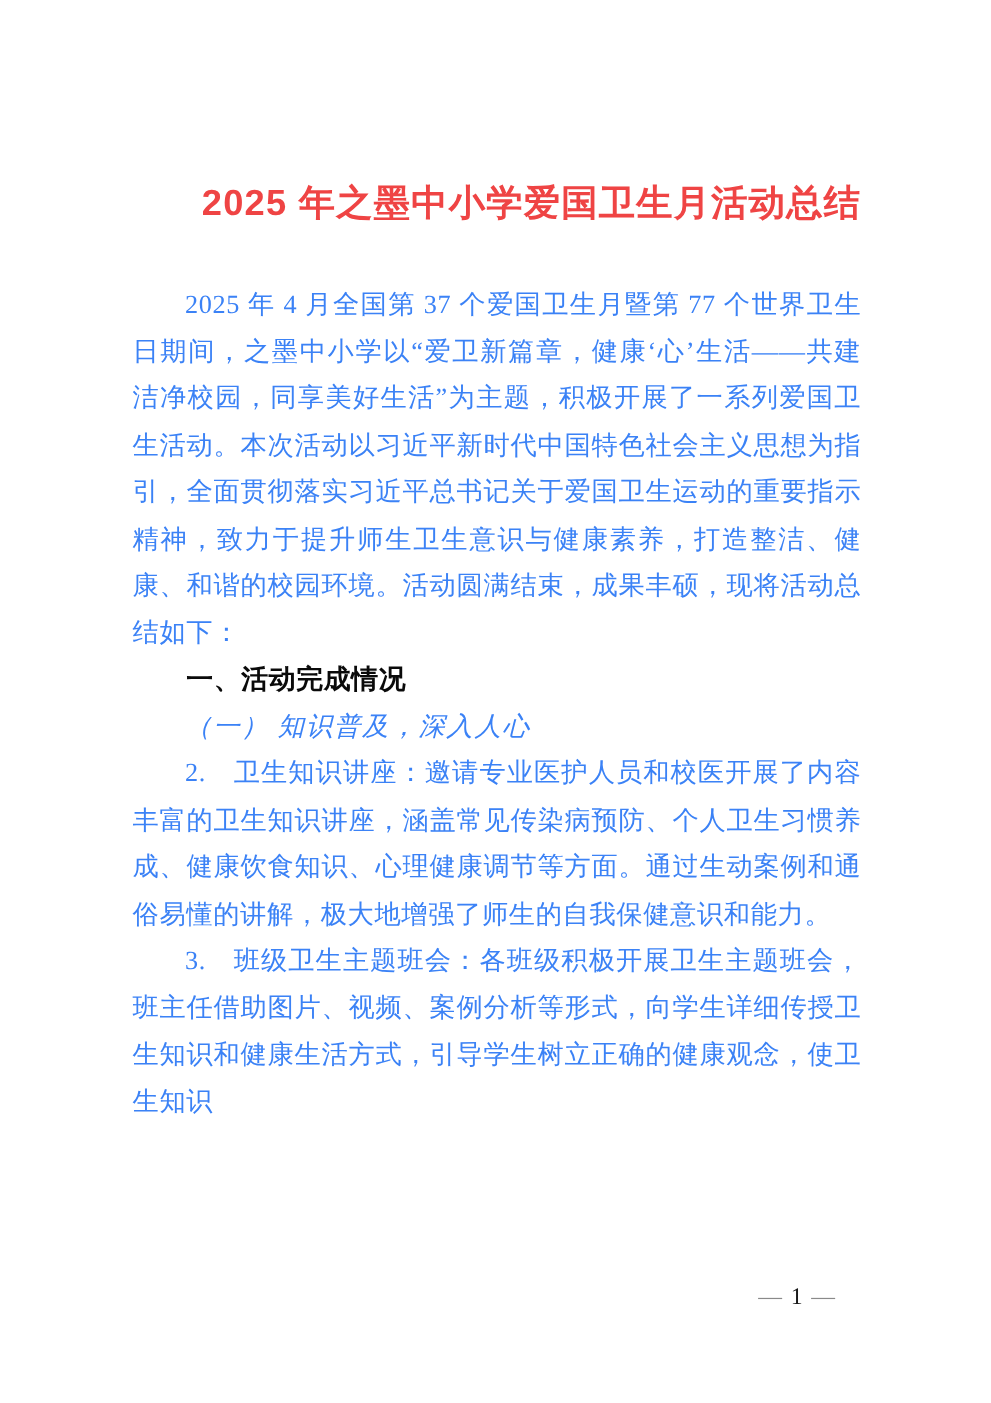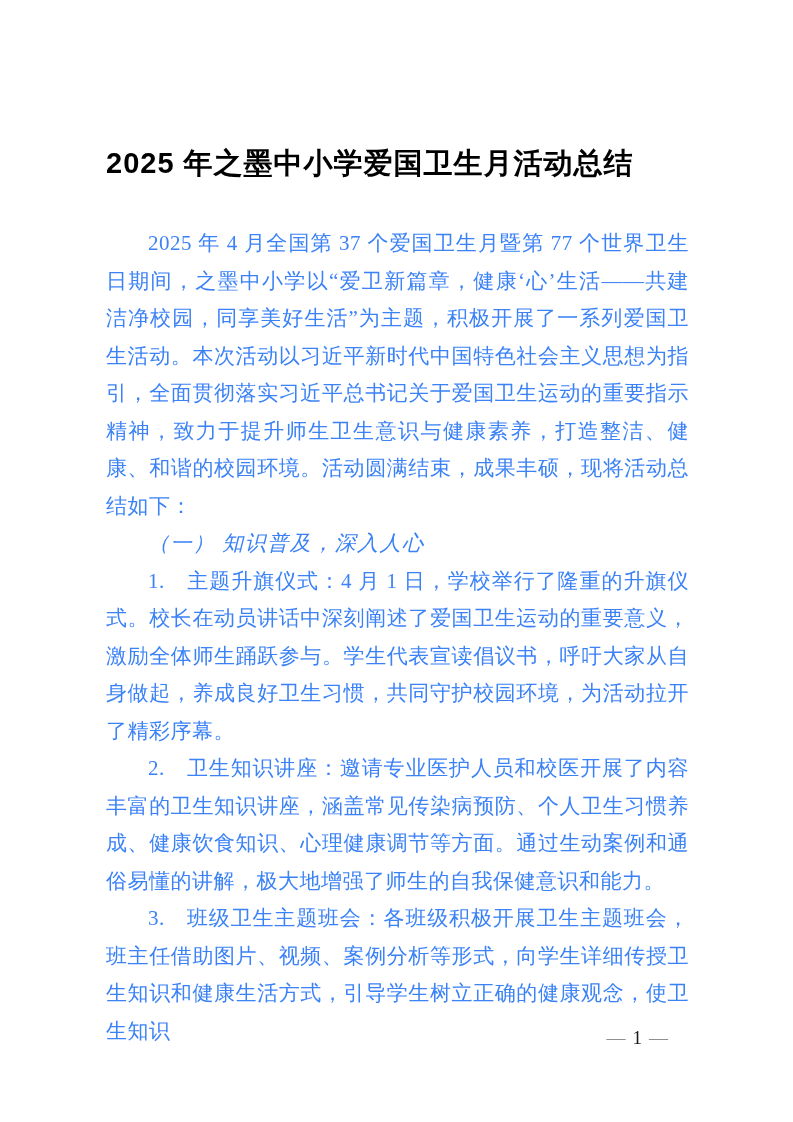--- a/index.html
+++ b/index.html
@@ -14,27 +14,27 @@
     background: #ffffff;
     overflow: hidden;
     font-family: "Liberation Serif", "DejaVu Serif", serif;
     color: #111111;
   }
   .content {
     padding: 0 104px 0 106px;
   }
   .doc-title {
     margin: 143px 0 0 0;
-    text-align: left;
+    text-align: right;
     font-family: "Liberation Sans", "DejaVu Sans", sans-serif;
     font-weight: bold;
     font-size: 29px;
     line-height: 40px;
     letter-spacing: 1px;
-    color: #000000;
+    color: #ef4444;
   }
   .para, .h-section, .h-subsection {
     margin: 0;
     font-size: 21px;
     line-height: 37.5px;
     text-indent: 2em;
     text-align: justify;
     text-justify: inter-character;
     letter-spacing: 0.5px;
     color: #3b82f6;
@@ -72,24 +72,24 @@
 </head>
 <body>
 
 <div class="page">
   <div class="content">
 
     <h1 class="doc-title"><span>2025 年之墨中小学爱国卫生月活动总结</span></h1>
 
     <p class="para para-first">2025 年 4 月全国第 37 个爱国卫生月暨第 77 个世界卫生日期间，之墨中小学以“爱卫新篇章，健康‘心’生活——共建洁净校园，同享美好生活”为主题，积极开展了一系列爱国卫生活动。本次活动以习近平新时代中国特色社会主义思想为指引，全面贯彻落实习近平总书记关于爱国卫生运动的重要指示精神，致力于提升师生卫生意识与健康素养，打造整洁、健康、和谐的校园环境。活动圆满结束，成果丰硕，现将活动总结如下：</p>
 
+    <h2 class="h-section">一、活动完成情况</h2>
 
     <h3 class="h-subsection">（一） 知识普及，深入人心</h3>
 
-    <p class="para">1.　主题升旗仪式：4 月 1 日，学校举行了隆重的升旗仪式。校长在动员讲话中深刻阐述了爱国卫生运动的重要意义，激励全体师生踊跃参与。学生代表宣读倡议书，呼吁大家从自身做起，养成良好卫生习惯，共同守护校园环境，为活动拉开了精彩序幕。</p>
 
     <p class="para">2.　卫生知识讲座：邀请专业医护人员和校医开展了内容丰富的卫生知识讲座，涵盖常见传染病预防、个人卫生习惯养成、健康饮食知识、心理健康调节等方面。通过生动案例和通俗易懂的讲解，极大地增强了师生的自我保健意识和能力。</p>
 
     <p class="para">3.　班级卫生主题班会：各班级积极开展卫生主题班会，班主任借助图片、视频、案例分析等形式，向学生详细传授卫生知识和健康生活方式，引导学生树立正确的健康观念，使卫生知识</p>
 
   </div>
 
   <div class="page-footer">
     <span class="dash">—</span><span>1</span><span class="dash">—</span>
   </div>

